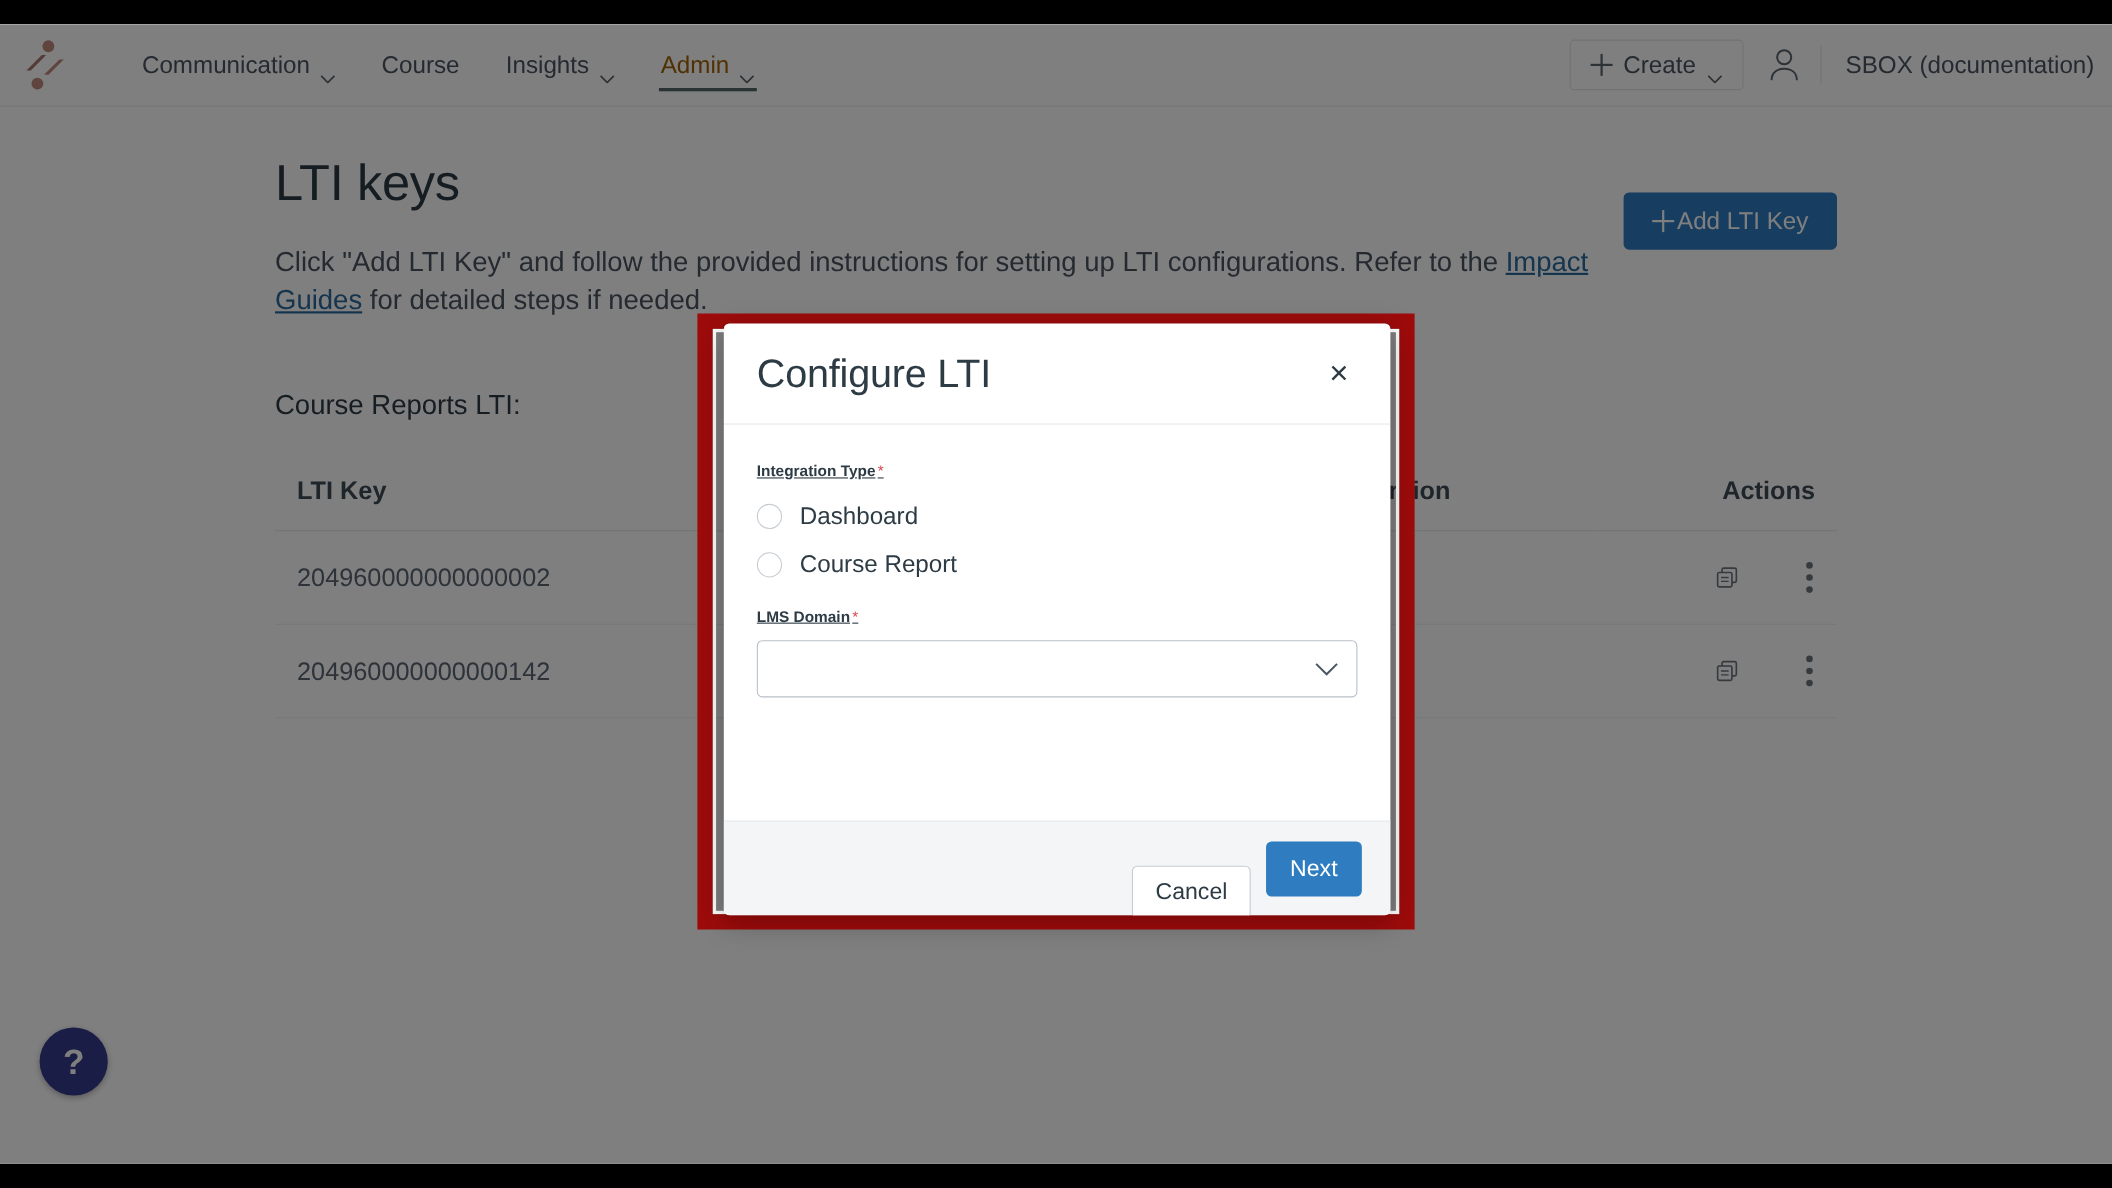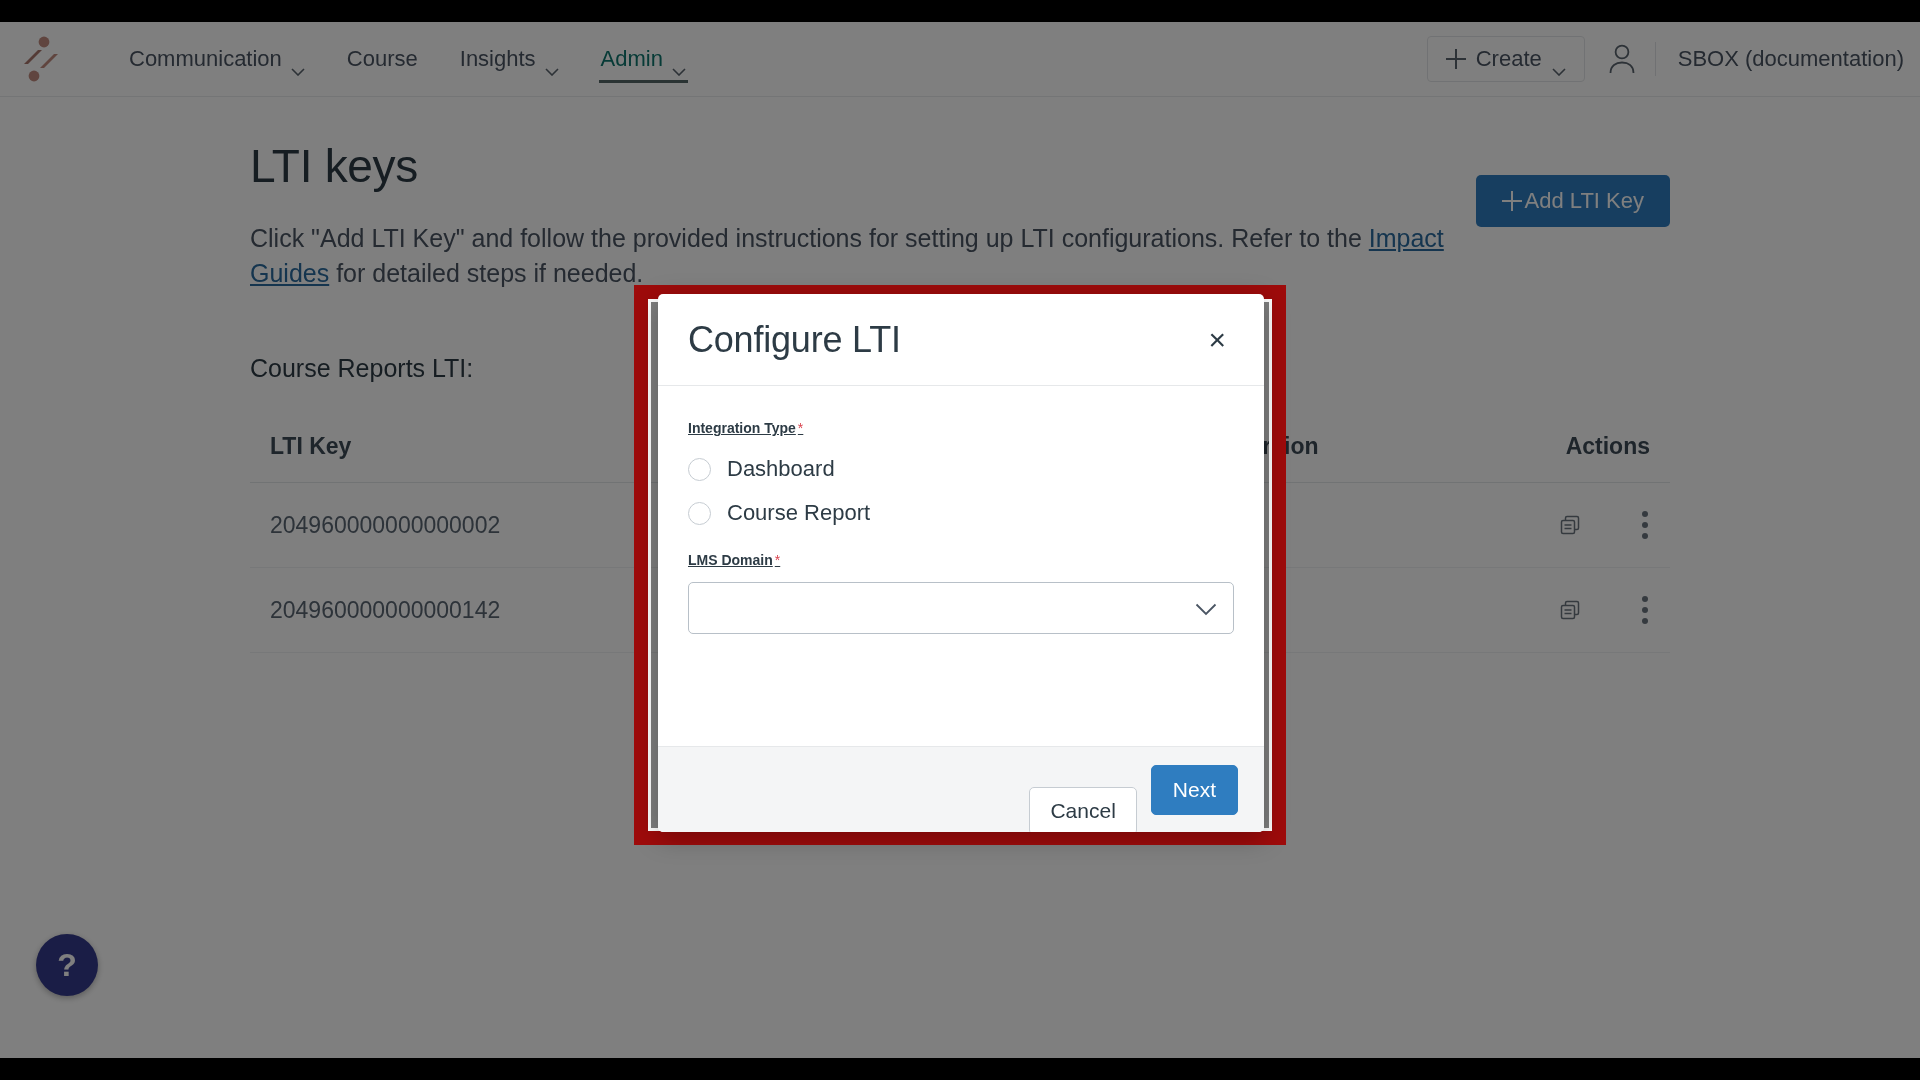--- a/index.html
+++ b/index.html
@@ -46,21 +46,21 @@
     margin-left: 38px;
   }
   .nav-link {
     display: flex; align-items: center; gap: 9px;
     padding: 4px 21px;
     font-size: 22px; color: #4a5563;
     position: relative;
     cursor: pointer;
     white-space: nowrap;
   }
-  .nav-link.active { color: #0f766e; justify-content: flex-end; }
+  .nav-link.active { color: #a16207; justify-content: flex-end; }
   .nav-link.active::after {
     content: "";
     position: absolute; left: 19px; right: 19px; bottom: 14px;
     height: 3px; background: #566;
   }
   .caret {
     width: 14px; height: 8px;
     position: relative; top: 1px;
     flex: none;
   }

